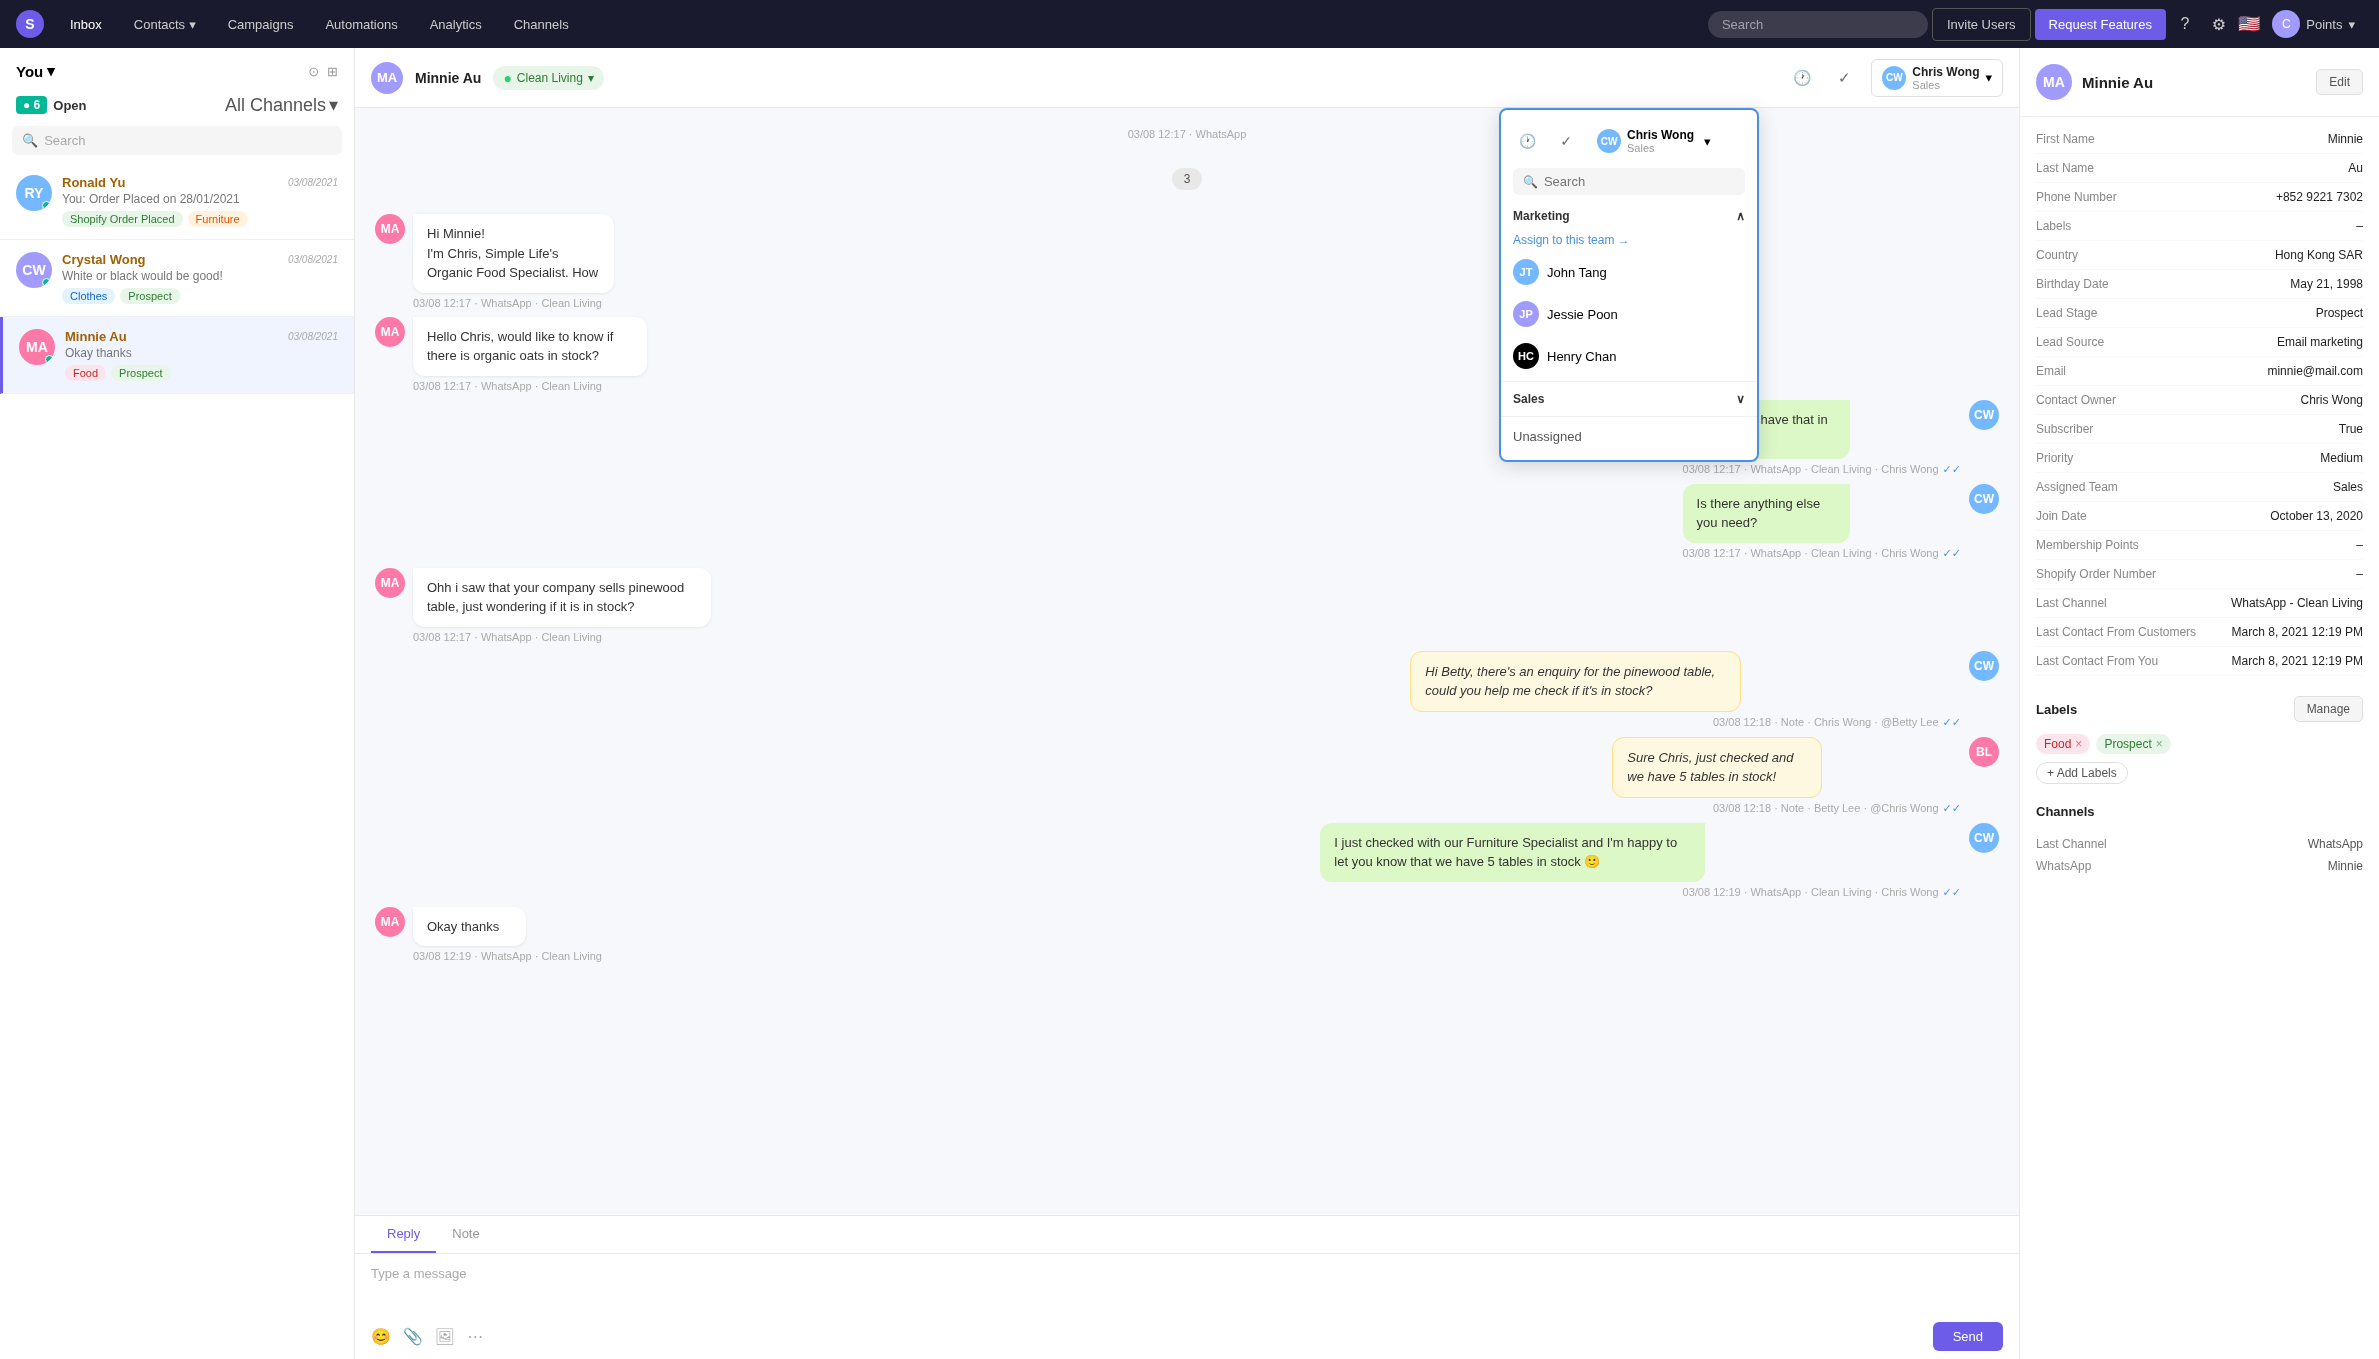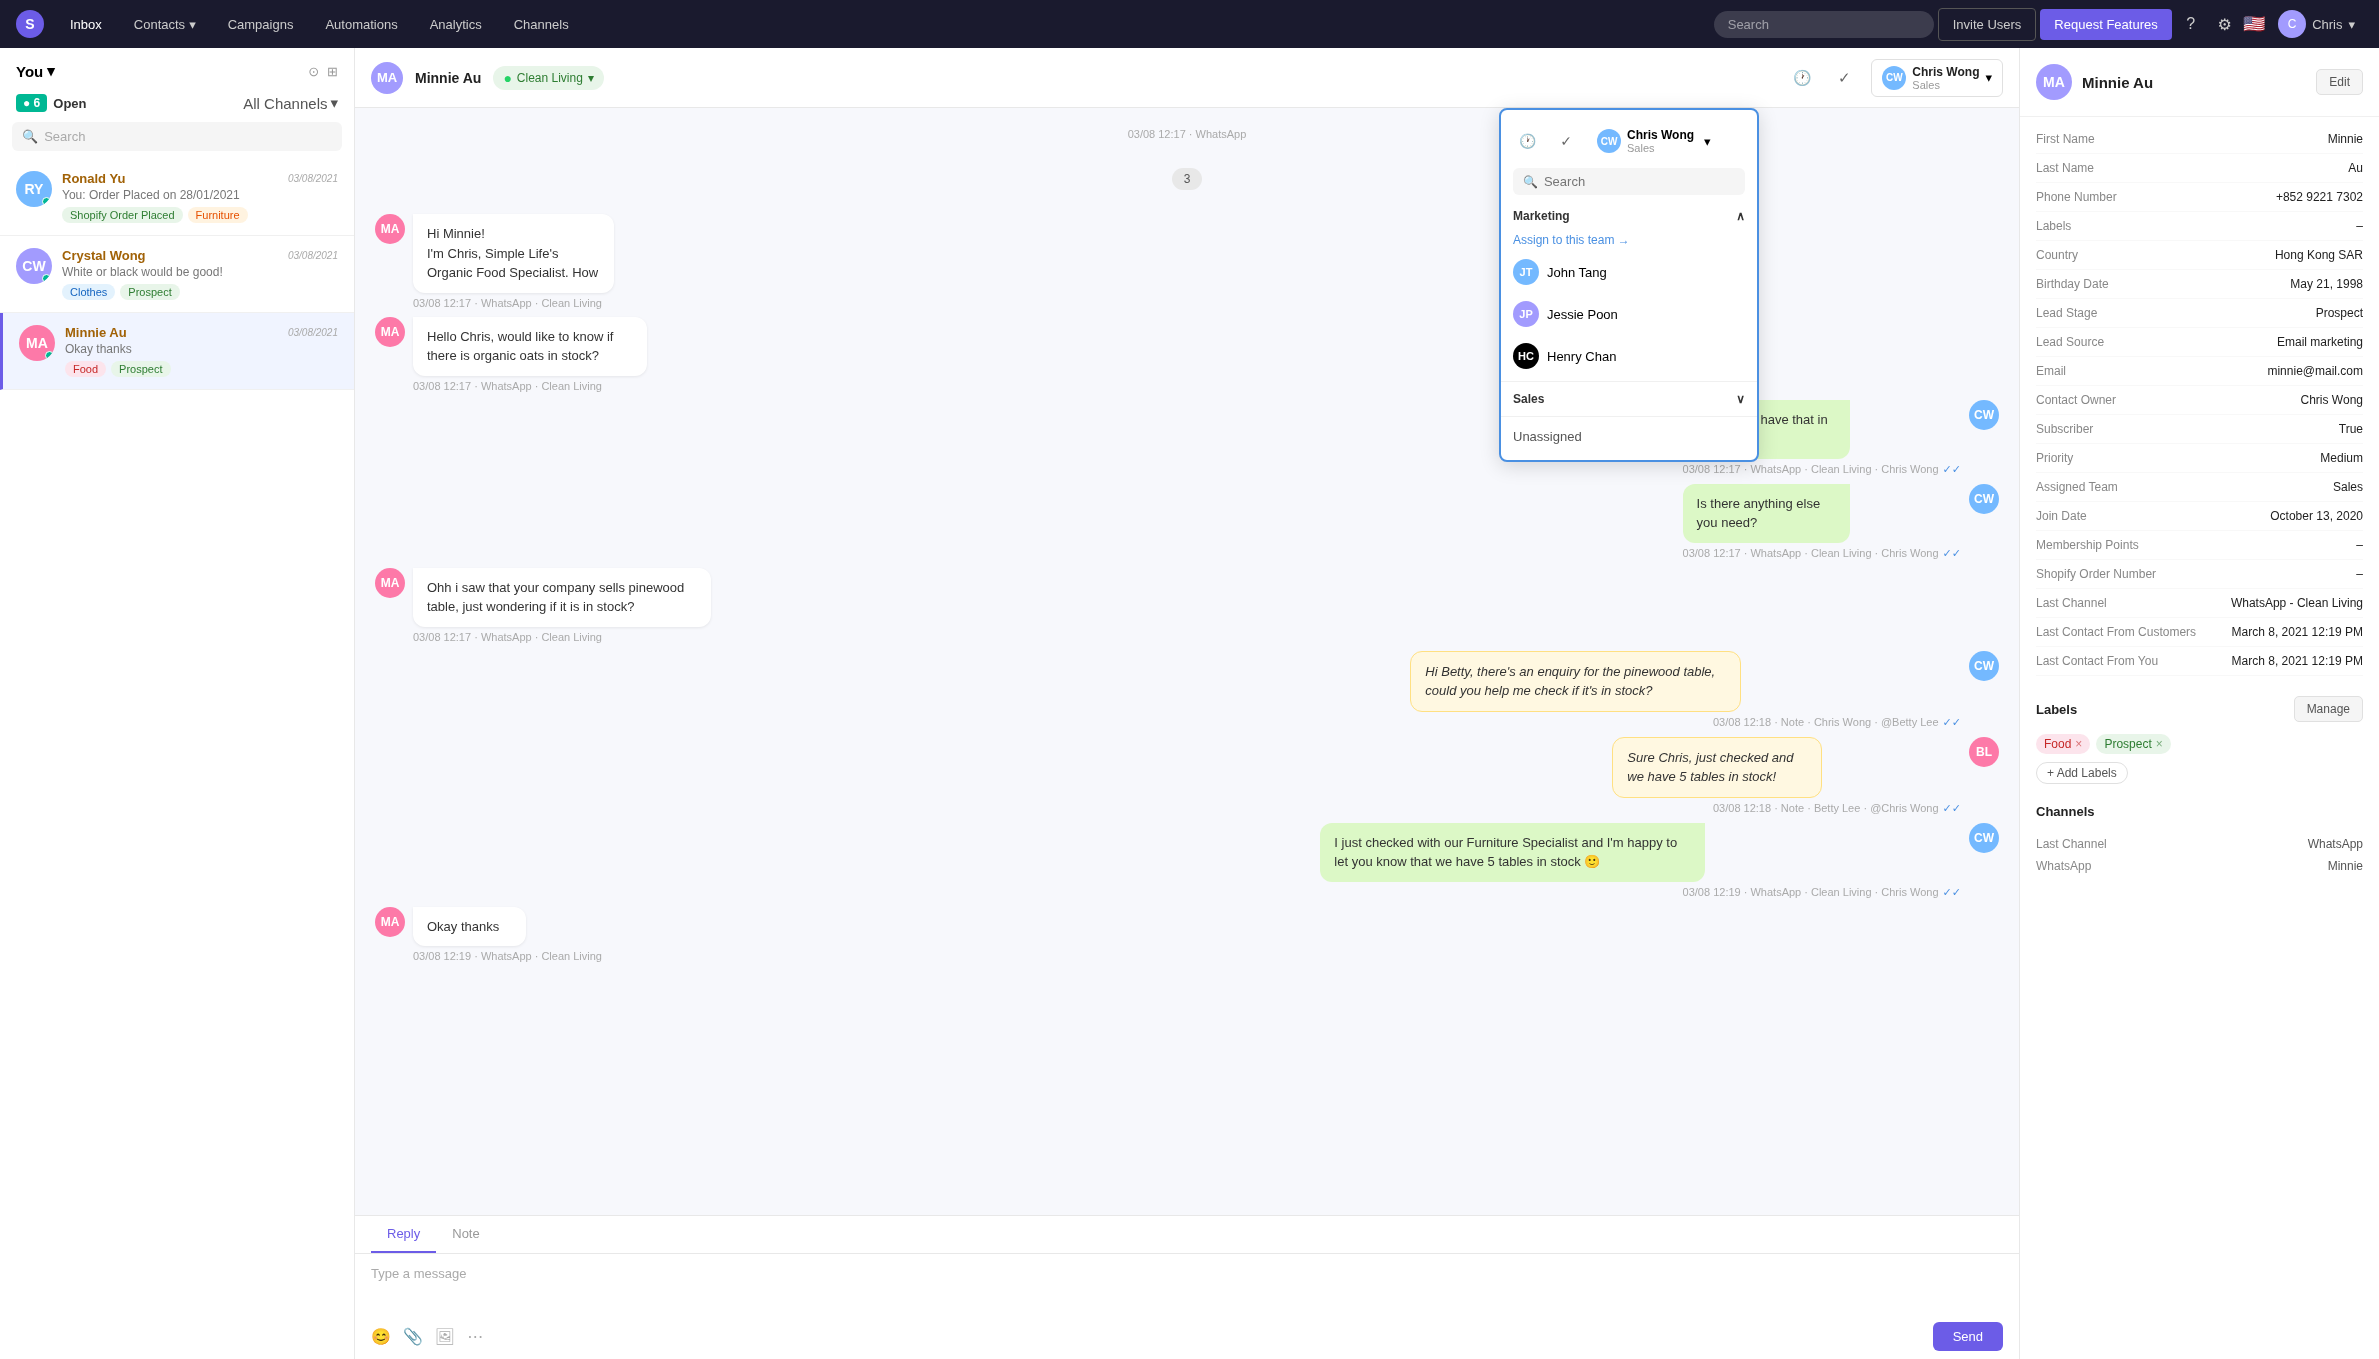--- a/index.html
+++ b/index.html
@@ -109,21 +109,21 @@
       color: white;
       border-radius: 4px;
       padding: 2px 7px;
       font-size: 12px;
       font-weight: 600;
     }
     .open-text { font-weight: 600; color: #333; }
     .channels-filter {
       margin-left: auto;
       color: #555;
-      font-size: 15px;
+      font-size: 18px;
       cursor: pointer;
       display: flex; align-items: center; gap: 3px;
     }
     .sidebar-search {
       margin: 4px 12px 8px;
       display: flex; align-items: center;
       background: #f5f5f5;
       border-radius: 6px;
       padding: 7px 10px;
       gap: 6px;
@@ -431,21 +431,21 @@
   <div class="nav-item">Channels</div>
   <div class="nav-spacer"></div>
   <input class="nav-search" placeholder="Search" style="">
   <button class="nav-btn nav-btn-invite">Invite Users</button>
   <button class="nav-btn nav-btn-request">Request Features</button>
   <div class="nav-icon-btn">?</div>
   <div class="nav-icon-btn">⚙</div>
   <div class="flag">🇺🇸</div>
   <div class="nav-user">
     <div class="nav-avatar">C</div>
-    <span>Chris</span>
+    <span>Points</span>
     <span>▾</span>
   </div>
 </nav>
 
 <div class="main-layout">
 
   <div class="left-sidebar">
     <div class="sidebar-header">
       <div class="you-dropdown">
         <span>You</span>

